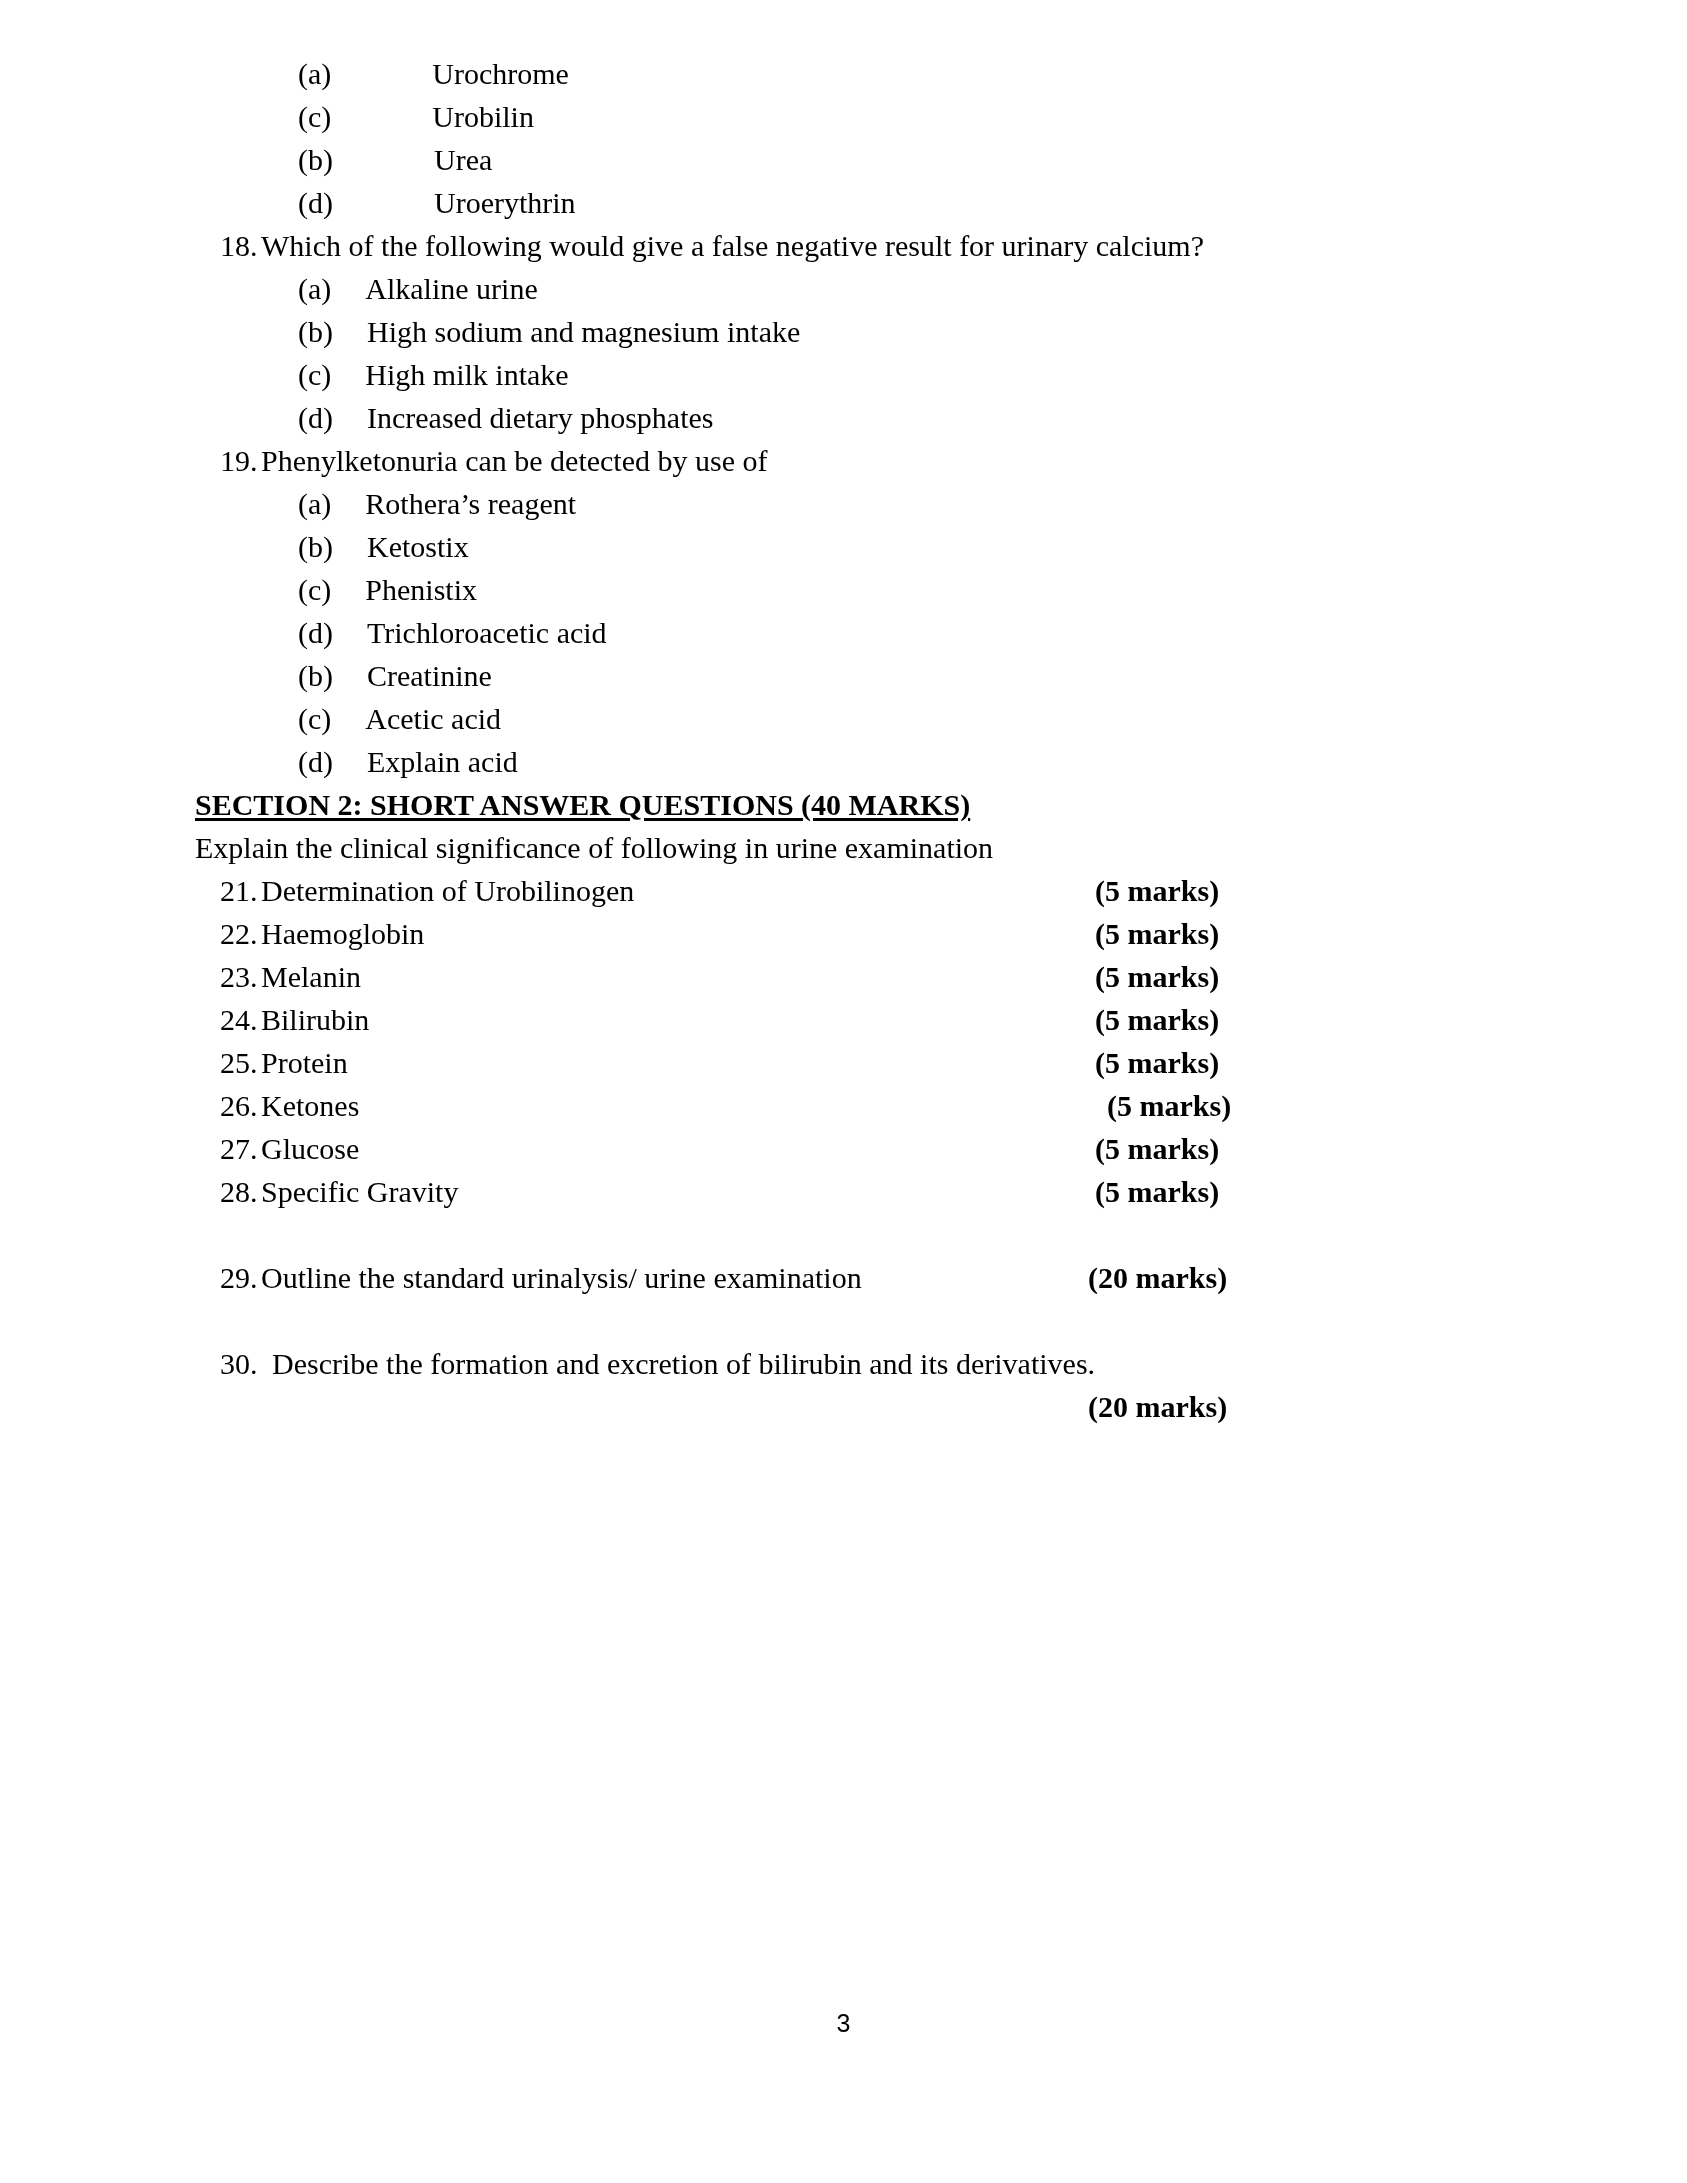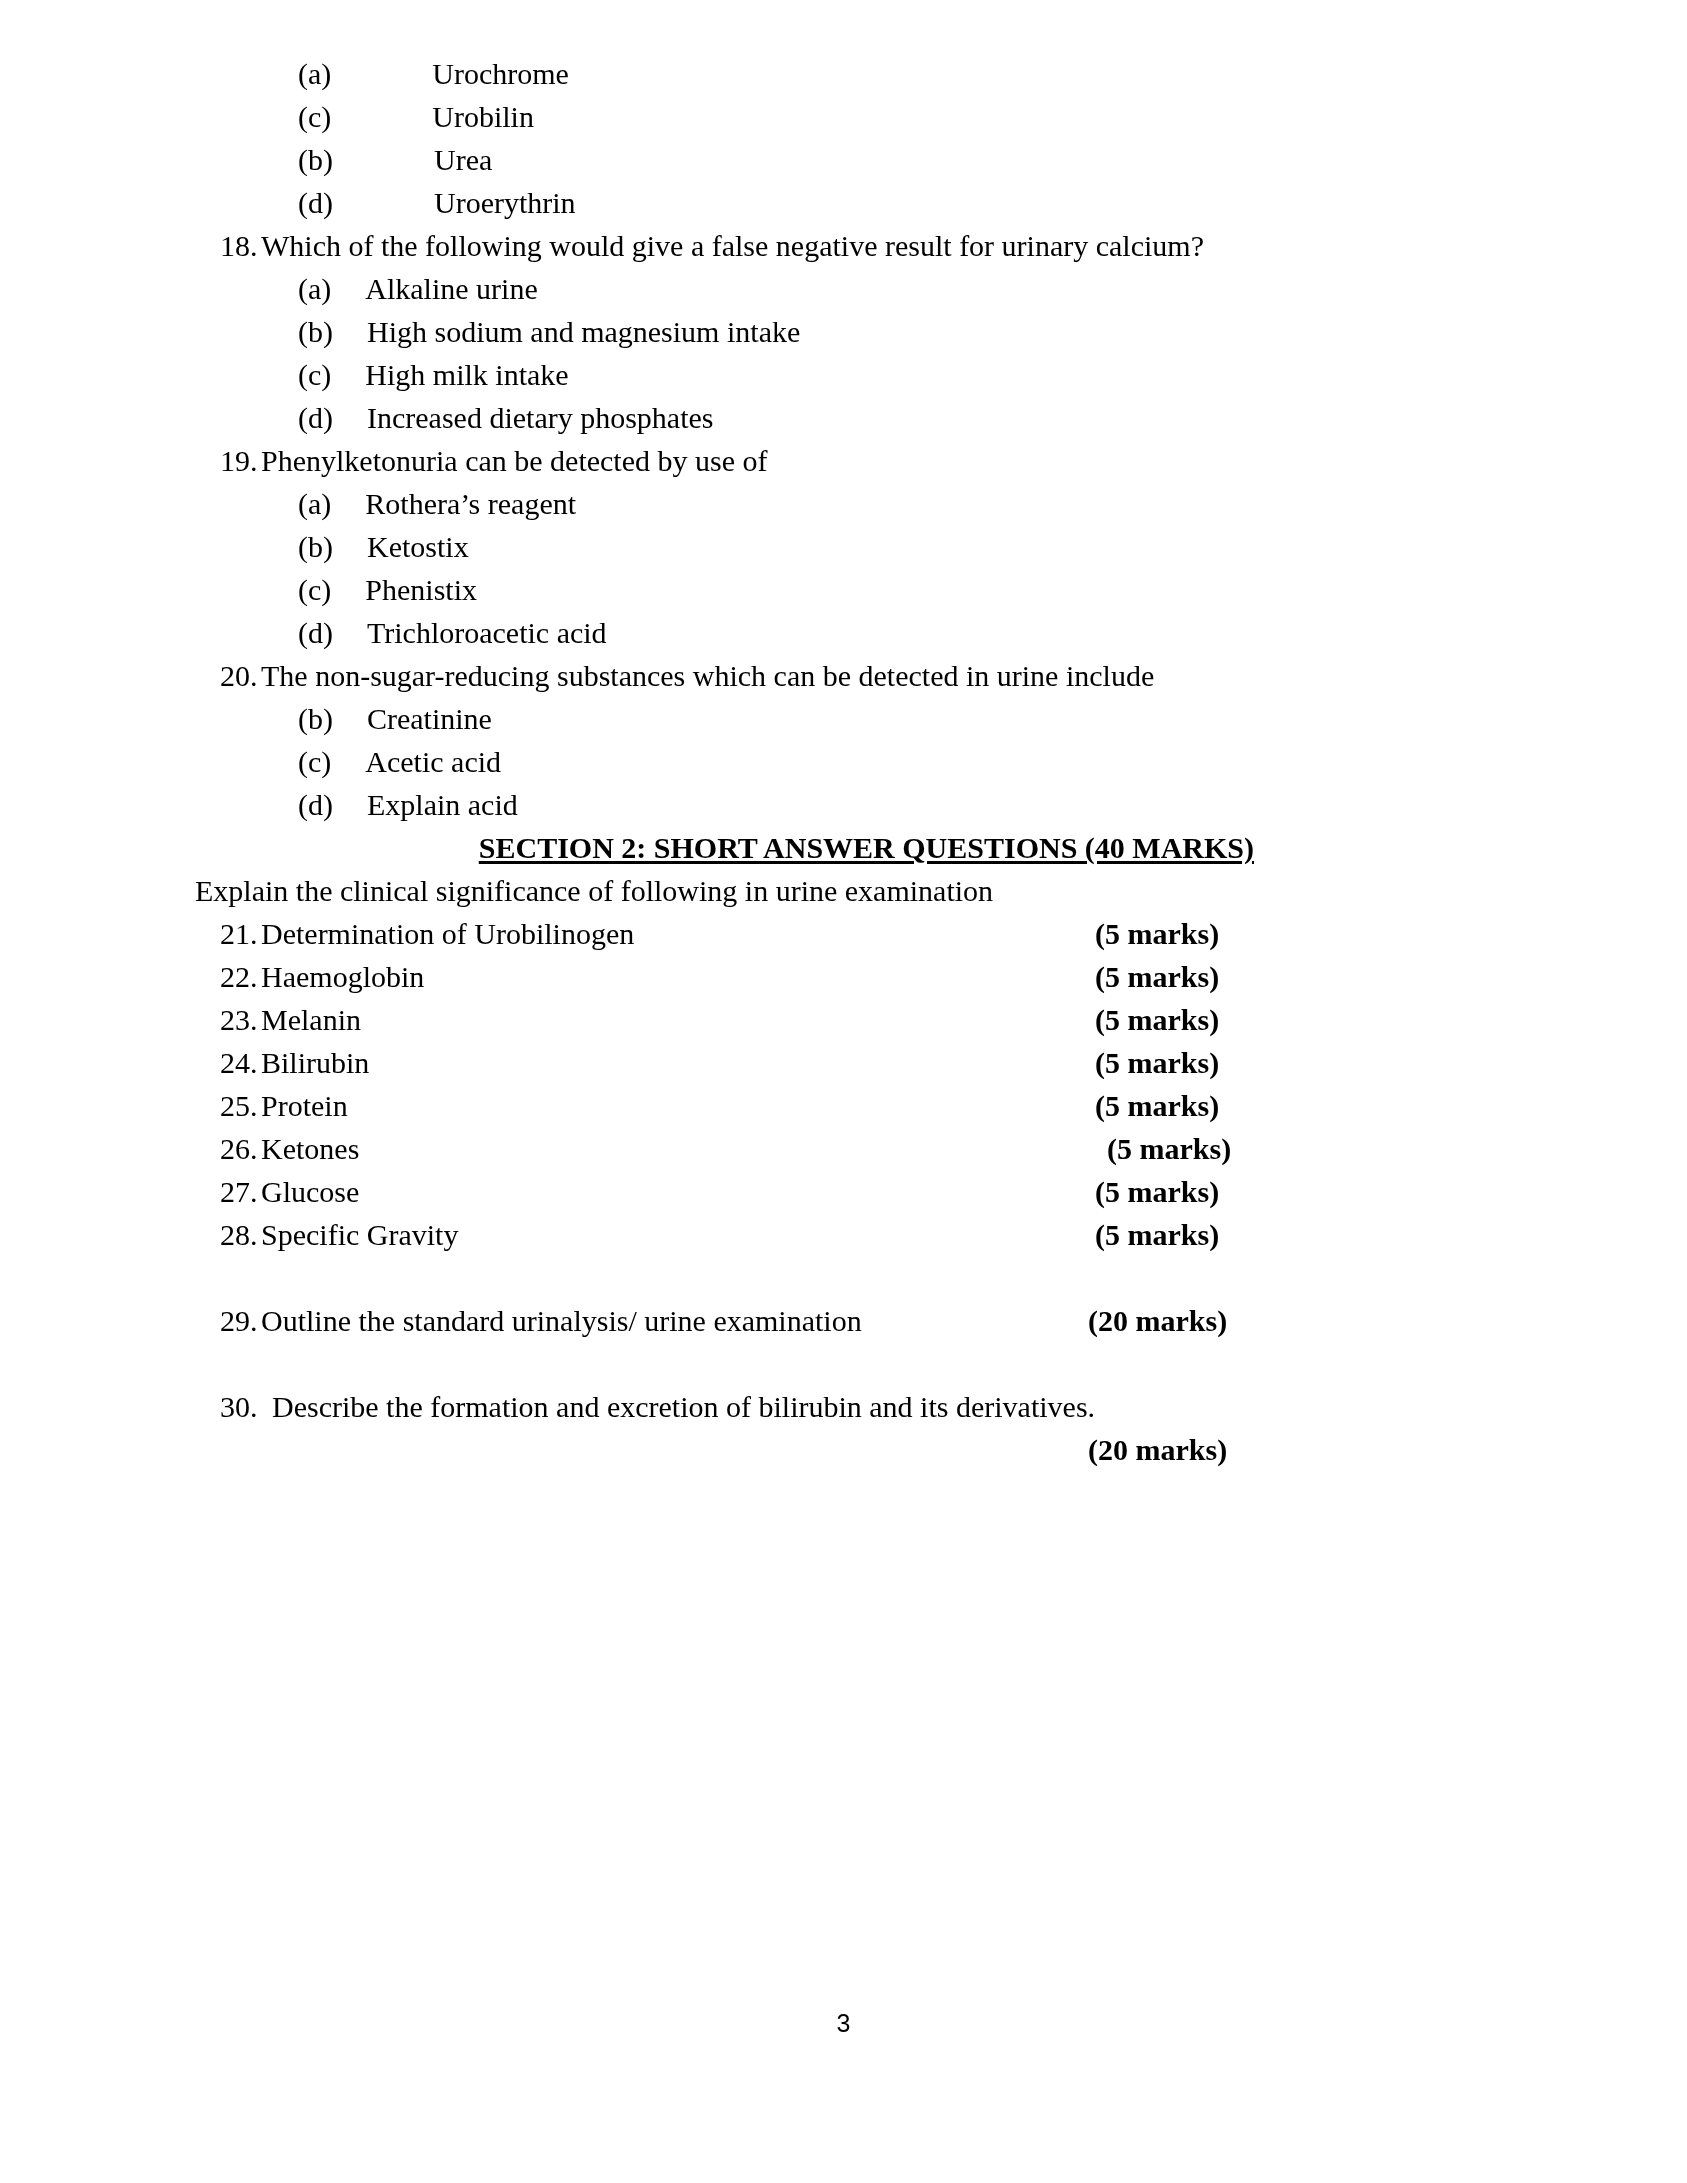--- a/index.html
+++ b/index.html
@@ -64,21 +64,20 @@
     line-height: 43px;
     font-weight: bold;
     text-decoration: underline;
     text-underline-offset: 2.6px;
     white-space: pre;
     display: inline-block;
   }
   .heading-row {
     font-size: 30px;
     line-height: 43px;
-    text-align: right;
   }
 
   
   .mark-row {
     position: relative;
     font-size: 30px;
     line-height: 43px;
     white-space: pre;
     margin-left: 25px;
   }
@@ -143,21 +142,20 @@
 
     <div>
       <div class="line lvl-question"><span class="q-num">19.</span><span>Phenylketonuria can be detected by use of</span></div>
       <div class="line lvl-option"><span class="opt-label">(a)</span><span class="opt-gap-narrow"></span><span>Rothera’s reagent</span></div>
       <div class="line lvl-option"><span class="opt-label">(b)</span><span class="opt-gap-narrow"></span><span>Ketostix</span></div>
       <div class="line lvl-option"><span class="opt-label">(c)</span><span class="opt-gap-narrow"></span><span>Phenistix</span></div>
       <div class="line lvl-option"><span class="opt-label">(d)</span><span class="opt-gap-narrow"></span><span>Trichloroacetic acid</span></div>
     </div>
 
     <div>
-      <div class="line lvl-question"><span class="q-num">20.</span><span>The non-sugar-reducing substances which can be detected in urine include</span></div>
       <div class="line lvl-option"><span class="opt-label">(b)</span><span class="opt-gap-narrow"></span><span>Creatinine</span></div>
       <div class="line lvl-option"><span class="opt-label">(c)</span><span class="opt-gap-narrow"></span><span>Acetic acid</span></div>
       <div class="line lvl-option"><span class="opt-label">(d)</span><span class="opt-gap-narrow"></span><span>Explain acid</span></div>
     </div>
 
     <div class="heading-row"><span class="section-heading">SECTION 2: SHORT ANSWER QUESTIONS (40 MARKS)</span></div>
     <div class="line lvl-margin">Explain the clinical significance of following in urine examination</div>
 
     <div>
       <div class="mark-row"><span class="q-num">21.</span><span>Determination of Urobilinogen</span><span class="marks">(5 marks)</span></div>

